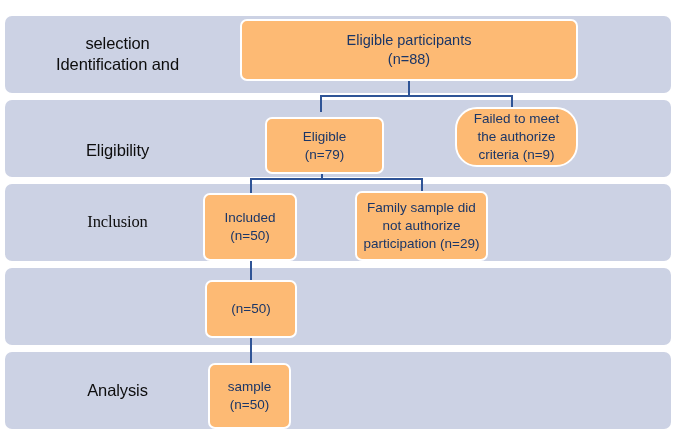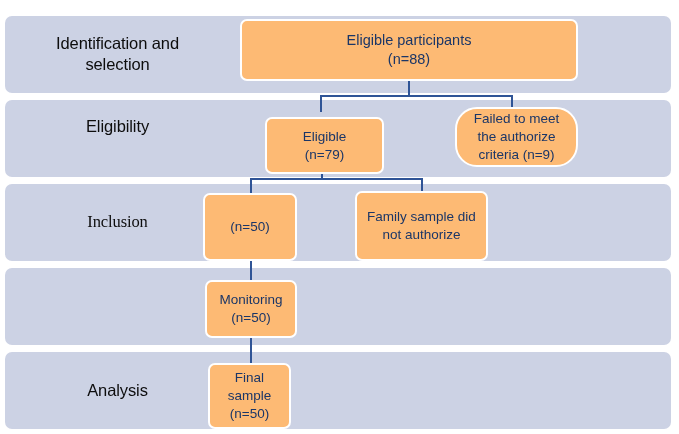--- a/index.html
+++ b/index.html
@@ -62,24 +62,24 @@
 
 <div id="flowchart">
 
   <div class="band" style="top:16px;height:77px;"></div>
   <div class="band" style="top:100px;height:77px;"></div>
   <div class="band" style="top:184px;height:77px;"></div>
   <div class="band" style="top:268px;height:77px;"></div>
   <div class="band" style="top:352px;height:77px;"></div>
 
   <div class="stage-label" style="top:33px;">
+    <div>selection</div>
     <div>Identification and</div>
-    <div>selection</div>
   </div>
-  <div class="stage-label" style="top:116px;">
+  <div class="stage-label" style="top:140px;">
     <div>Eligibility</div>
   </div>
   <div class="stage-label" style="top:212px;font-family:Liberation Serif, serif;">
     <div>Inclusion</div>
   </div>
   <div class="stage-label" style="top:380px;">
     <div>Analysis</div>
   </div>
 
   <div class="conn v" style="left:408px;top:81px;height:15px;"></div>
@@ -113,39 +113,39 @@
   <div class="node" style="left:455px;top:107px;width:123px;height:60px;border-radius:22px;">
     <div class="lines">
       <div>Failed to meet</div>
       <div>the authorize</div>
       <div>criteria (n=9)</div>
     </div>
   </div>
 
   <div class="node" style="left:203px;top:193px;width:94px;height:68px;">
     <div class="lines">
+      <div>Included</div>
       <div>(n=50)</div>
     </div>
   </div>
 
   <div class="node" style="left:355px;top:191px;width:133px;height:70px;">
     <div class="lines">
       <div>Family sample did</div>
       <div>not authorize</div>
+      <div>participation (n=29)</div>
     </div>
   </div>
 
   <div class="node" style="left:205px;top:280px;width:92px;height:58px;">
     <div class="lines">
-      <div>Monitoring</div>
       <div>(n=50)</div>
     </div>
   </div>
 
   <div class="node" style="left:208px;top:363px;width:83px;height:66px;">
     <div class="lines">
-      <div>Final</div>
       <div>sample</div>
       <div>(n=50)</div>
     </div>
   </div>
 
 </div>
 
 </body></html>

